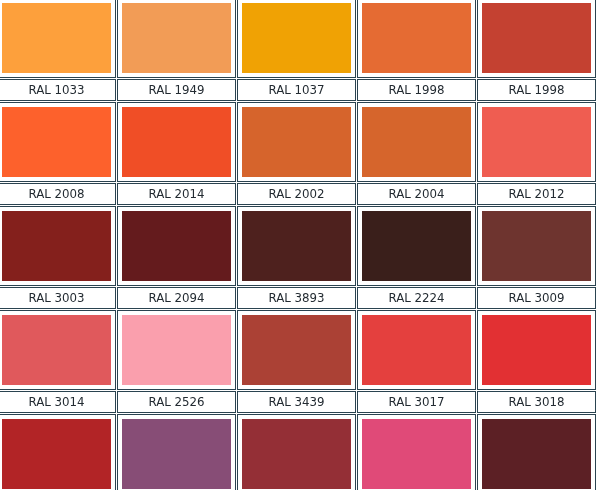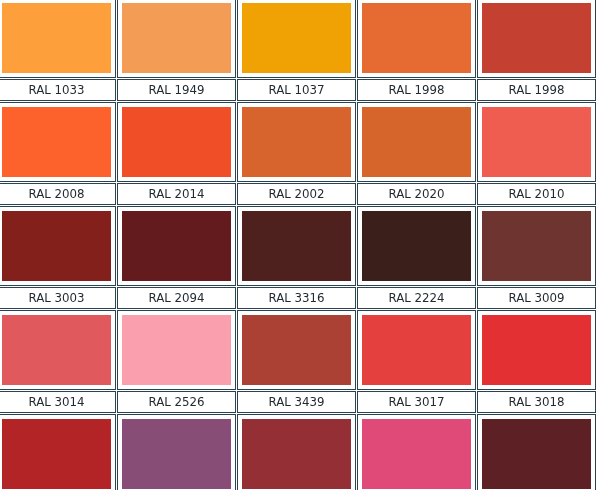--- a/index.html
+++ b/index.html
@@ -97,22 +97,22 @@
           <div class="swatch" style="background-color: rgb(214, 101, 44);"></div>
         </td>
         <td class="swatch-cell">
           <div class="swatch" style="background-color: rgb(239, 93, 81);"></div>
         </td>
       </tr>
       <tr class="label-row">
         <td class="label-cell">RAL 2008</td>
         <td class="label-cell">RAL 2014</td>
         <td class="label-cell">RAL 2002</td>
-        <td class="label-cell">RAL 2020</td>
-        <td class="label-cell">RAL 2010</td>
+        <td class="label-cell">RAL 2004</td>
+        <td class="label-cell">RAL 2012</td>
       </tr>
       <tr class="swatch-row">
         <td class="swatch-cell">
           <div class="swatch" style="background-color: rgb(132, 32, 28);"></div>
         </td>
         <td class="swatch-cell">
           <div class="swatch" style="background-color: rgb(100, 27, 29);"></div>
         </td>
         <td class="swatch-cell">
           <div class="swatch" style="background-color: rgb(78, 33, 30);"></div>
@@ -120,21 +120,21 @@
         <td class="swatch-cell">
           <div class="swatch" style="background-color: rgb(58, 31, 27);"></div>
         </td>
         <td class="swatch-cell">
           <div class="swatch" style="background-color: rgb(110, 52, 47);"></div>
         </td>
       </tr>
       <tr class="label-row">
         <td class="label-cell">RAL 3003</td>
         <td class="label-cell">RAL 2094</td>
-        <td class="label-cell">RAL 3316</td>
+        <td class="label-cell">RAL 3893</td>
         <td class="label-cell">RAL 2224</td>
         <td class="label-cell">RAL 3009</td>
       </tr>
       <tr class="swatch-row">
         <td class="swatch-cell">
           <div class="swatch" style="background-color: rgb(224, 89, 92);"></div>
         </td>
         <td class="swatch-cell">
           <div class="swatch" style="background-color: rgb(250, 159, 173);"></div>
         </td>

